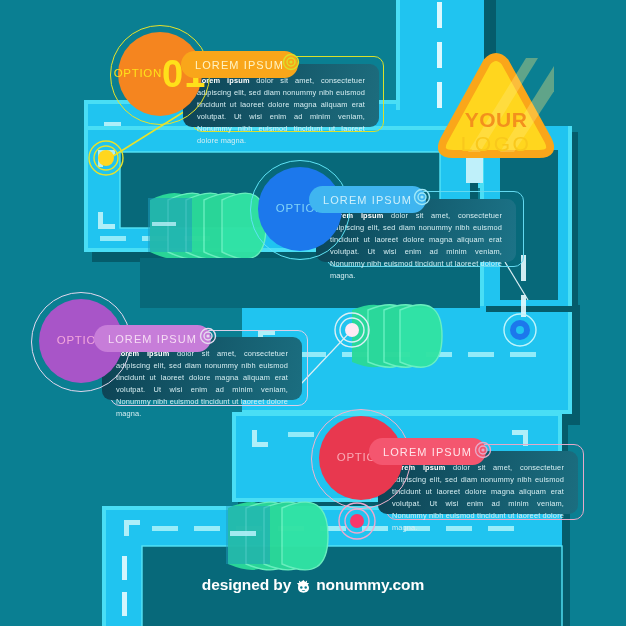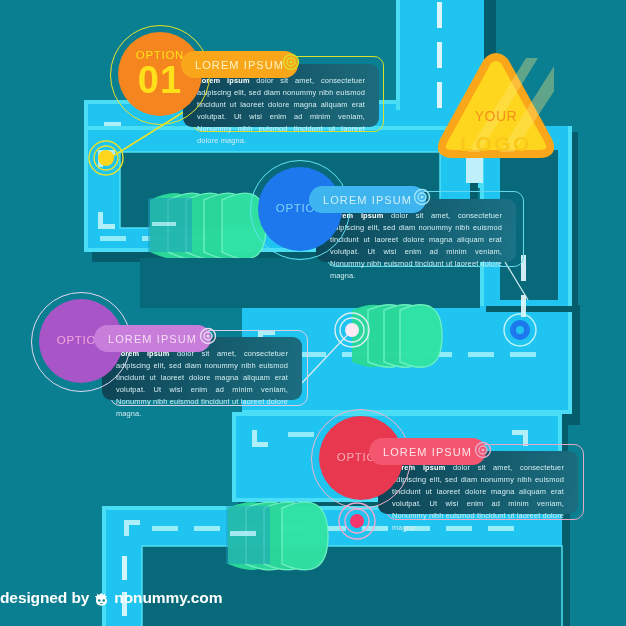--- a/index.html
+++ b/index.html
@@ -8,21 +8,21 @@
     font-family:"Liberation Sans","DejaVu Sans",sans-serif;
   }
   #stage{position:absolute;inset:0;width:626px;height:626px;}
   svg#art{position:absolute;left:0;top:0;width:626px;height:626px;}
 
   
   .option-block{position:absolute;}
 
   .badge{
     position:absolute;width:84px;height:84px;border-radius:50%;
-    display:flex;flex-direction:column;align-items:center;justify-content:center;
+    display:flex;flex-direction:row;align-items:center;justify-content:center;
     z-index:6;box-sizing:border-box;
   }
   .badge .opt-word{
     font-size:11.5px;letter-spacing:.7px;line-height:1;margin-bottom:1px;font-weight:400;
   }
   .badge .opt-num{
     font-size:38px;line-height:.95;font-weight:700;letter-spacing:1px;
   }
   .ring{
     position:absolute;border-radius:50%;border:1.6px solid;z-index:5;
@@ -49,32 +49,32 @@
     position:absolute;z-index:3;box-sizing:border-box;border:1.3px solid;
     background:transparent;
   }
 
   .dot-marker{position:absolute;z-index:8;}
 
   
   #logo{position:absolute;z-index:9;}
   #logo .t1{
     position:absolute;width:100%;text-align:center;left:0;top:56px;
-    font-size:14px;font-weight:400;color:#F3901D;letter-spacing:.5px;
+    font-size:21px;font-weight:700;color:#F3901D;letter-spacing:.5px;
   }
   #logo .t2{
     position:absolute;width:100%;text-align:center;left:0;top:80px;
-    font-size:21px;font-weight:700;color:#F9C81B;letter-spacing:2.5px;
+    font-size:21px;font-weight:400;color:#F9C81B;letter-spacing:2.5px;
   }
 
   
   #footer{
-    position:absolute;left:0;bottom:19px;width:100%;text-align:center;z-index:20;
+    position:absolute;left:0;bottom:32px;width:100%;text-align:center;z-index:20;
     color:#ffffff;font-size:15.5px;font-weight:700;letter-spacing:-.1px;
-    display:flex;align-items:center;justify-content:flex-start;gap:4px;
+    display:flex;align-items:center;justify-content:center;gap:4px;
   }
   #footer .fp-mark{display:inline-block;width:17px;height:14px;position:relative;top:1px;}
 </style>
 </head>
 <body>
 
 <div id="stage">
 
   <svg id="art" viewBox="0 0 626 626" xmlns="http://www.w3.org/2000/svg">
     <defs>

